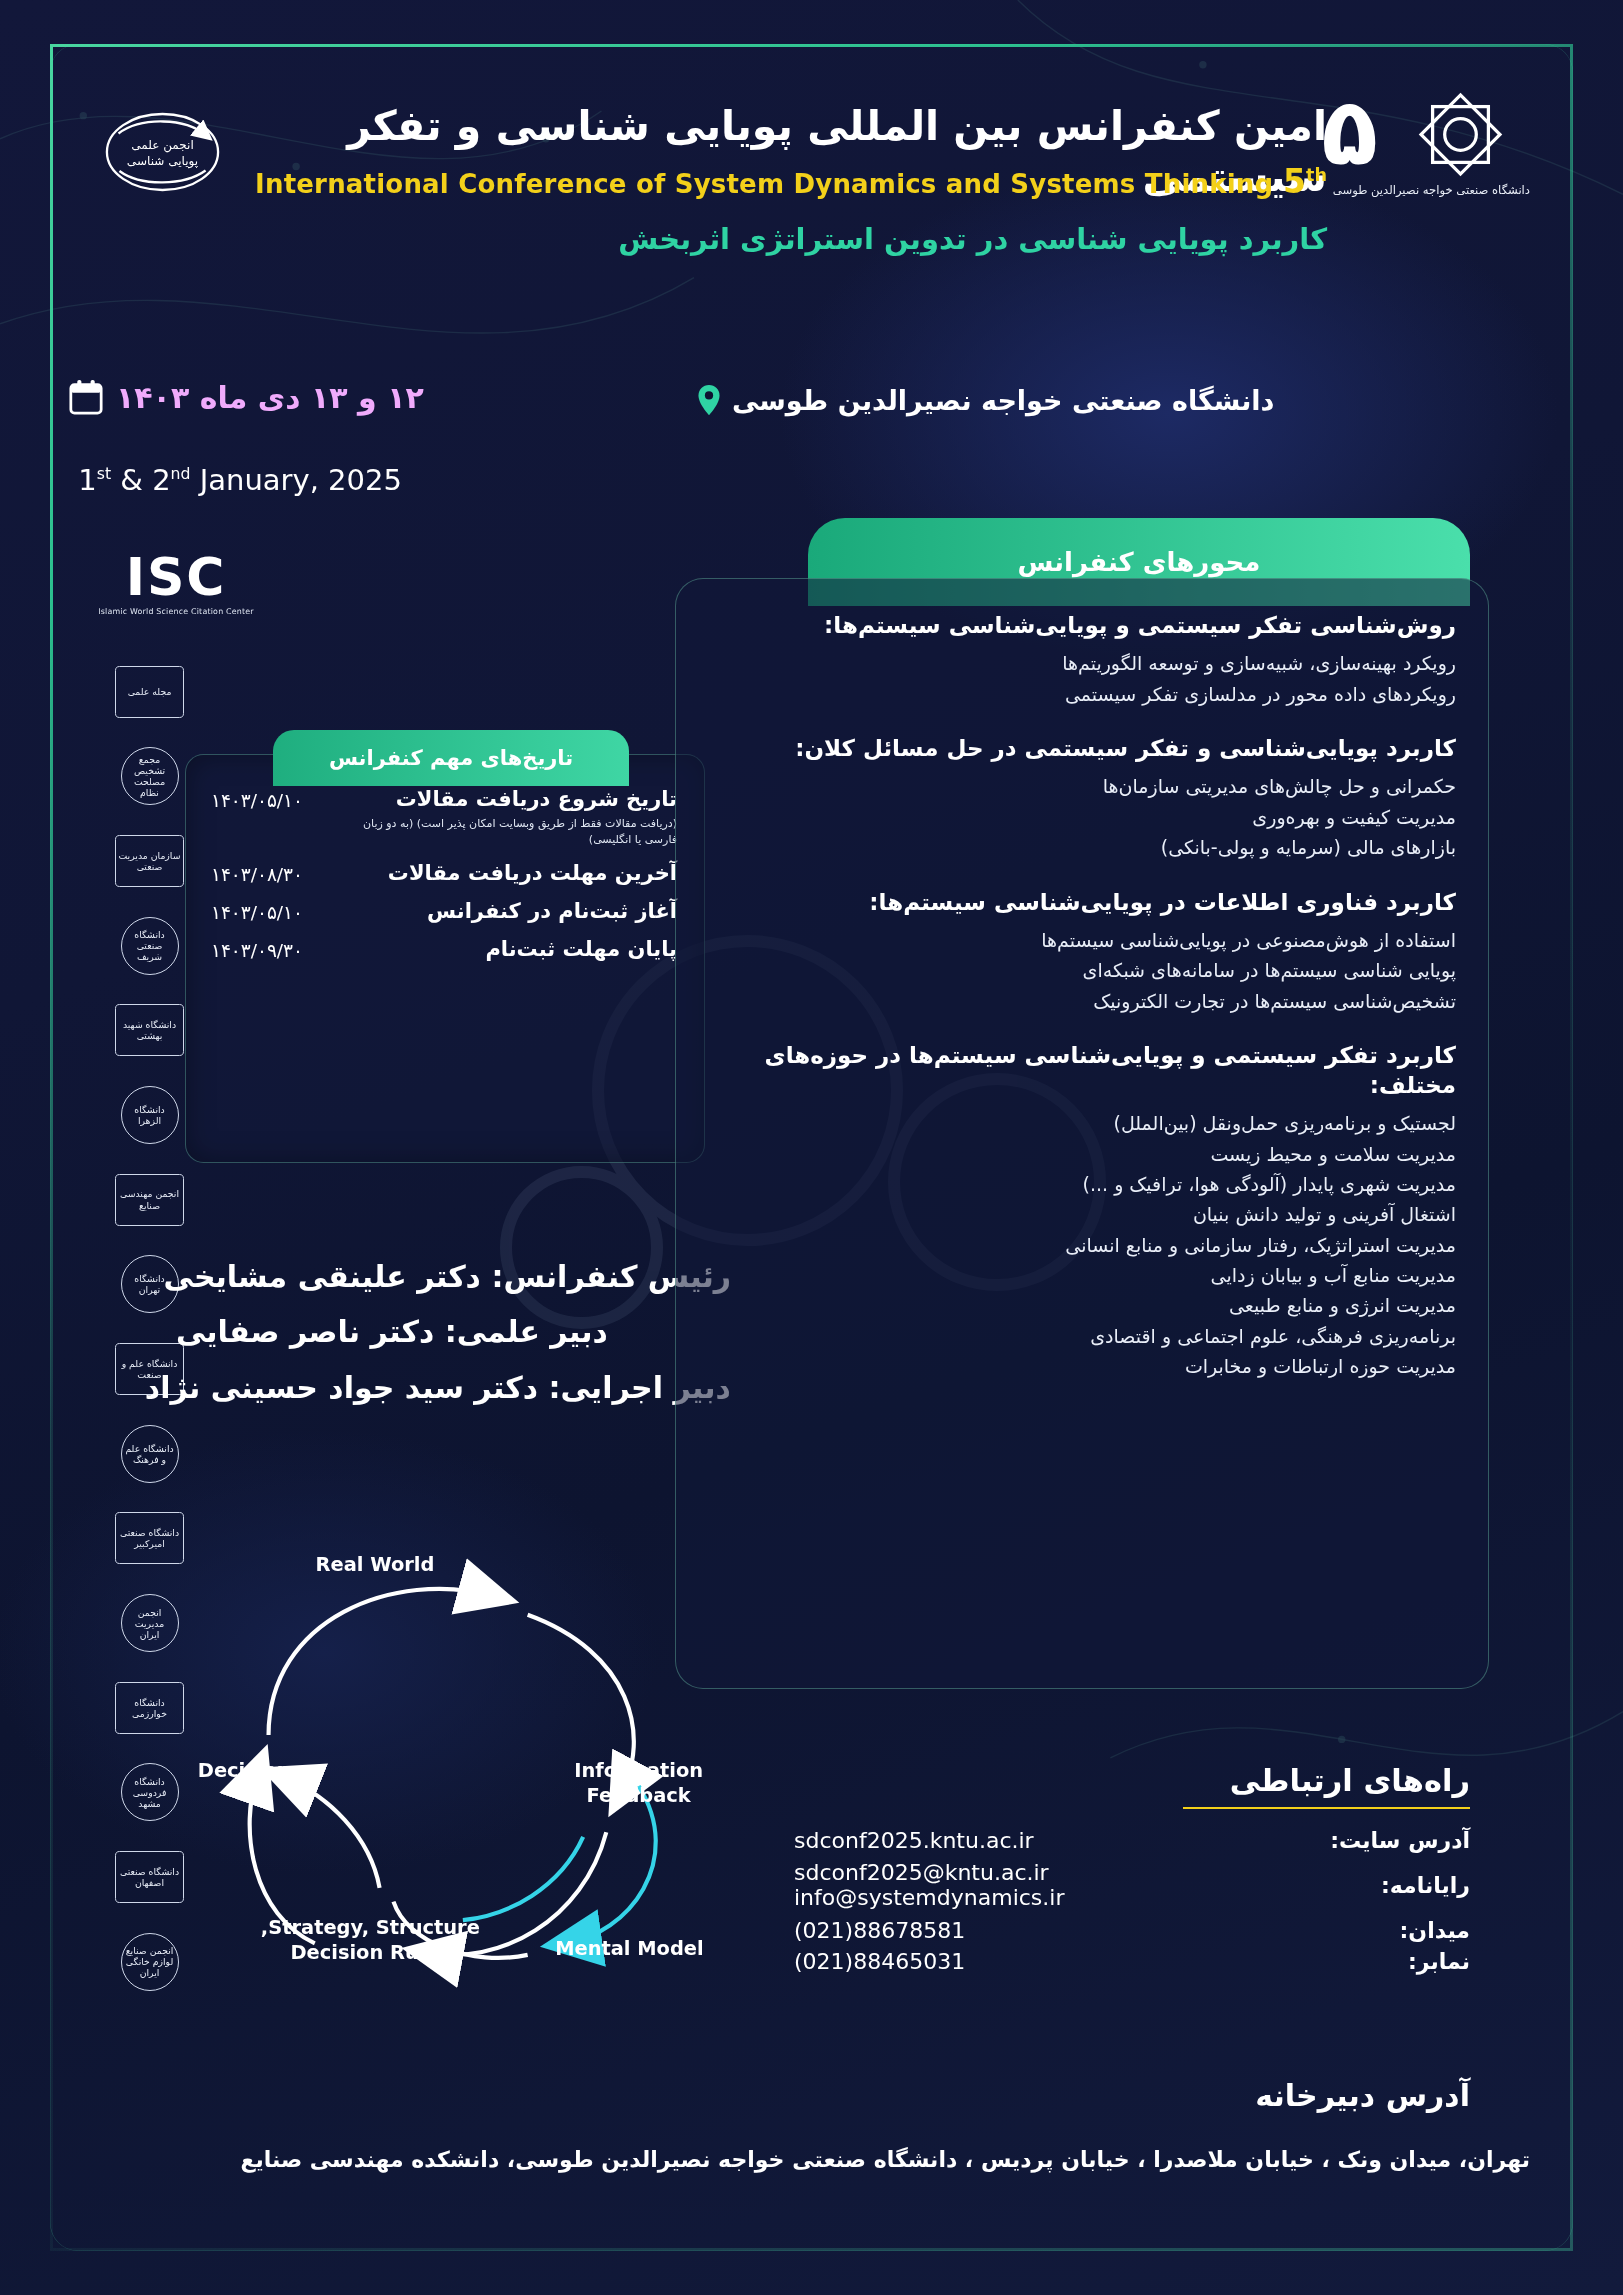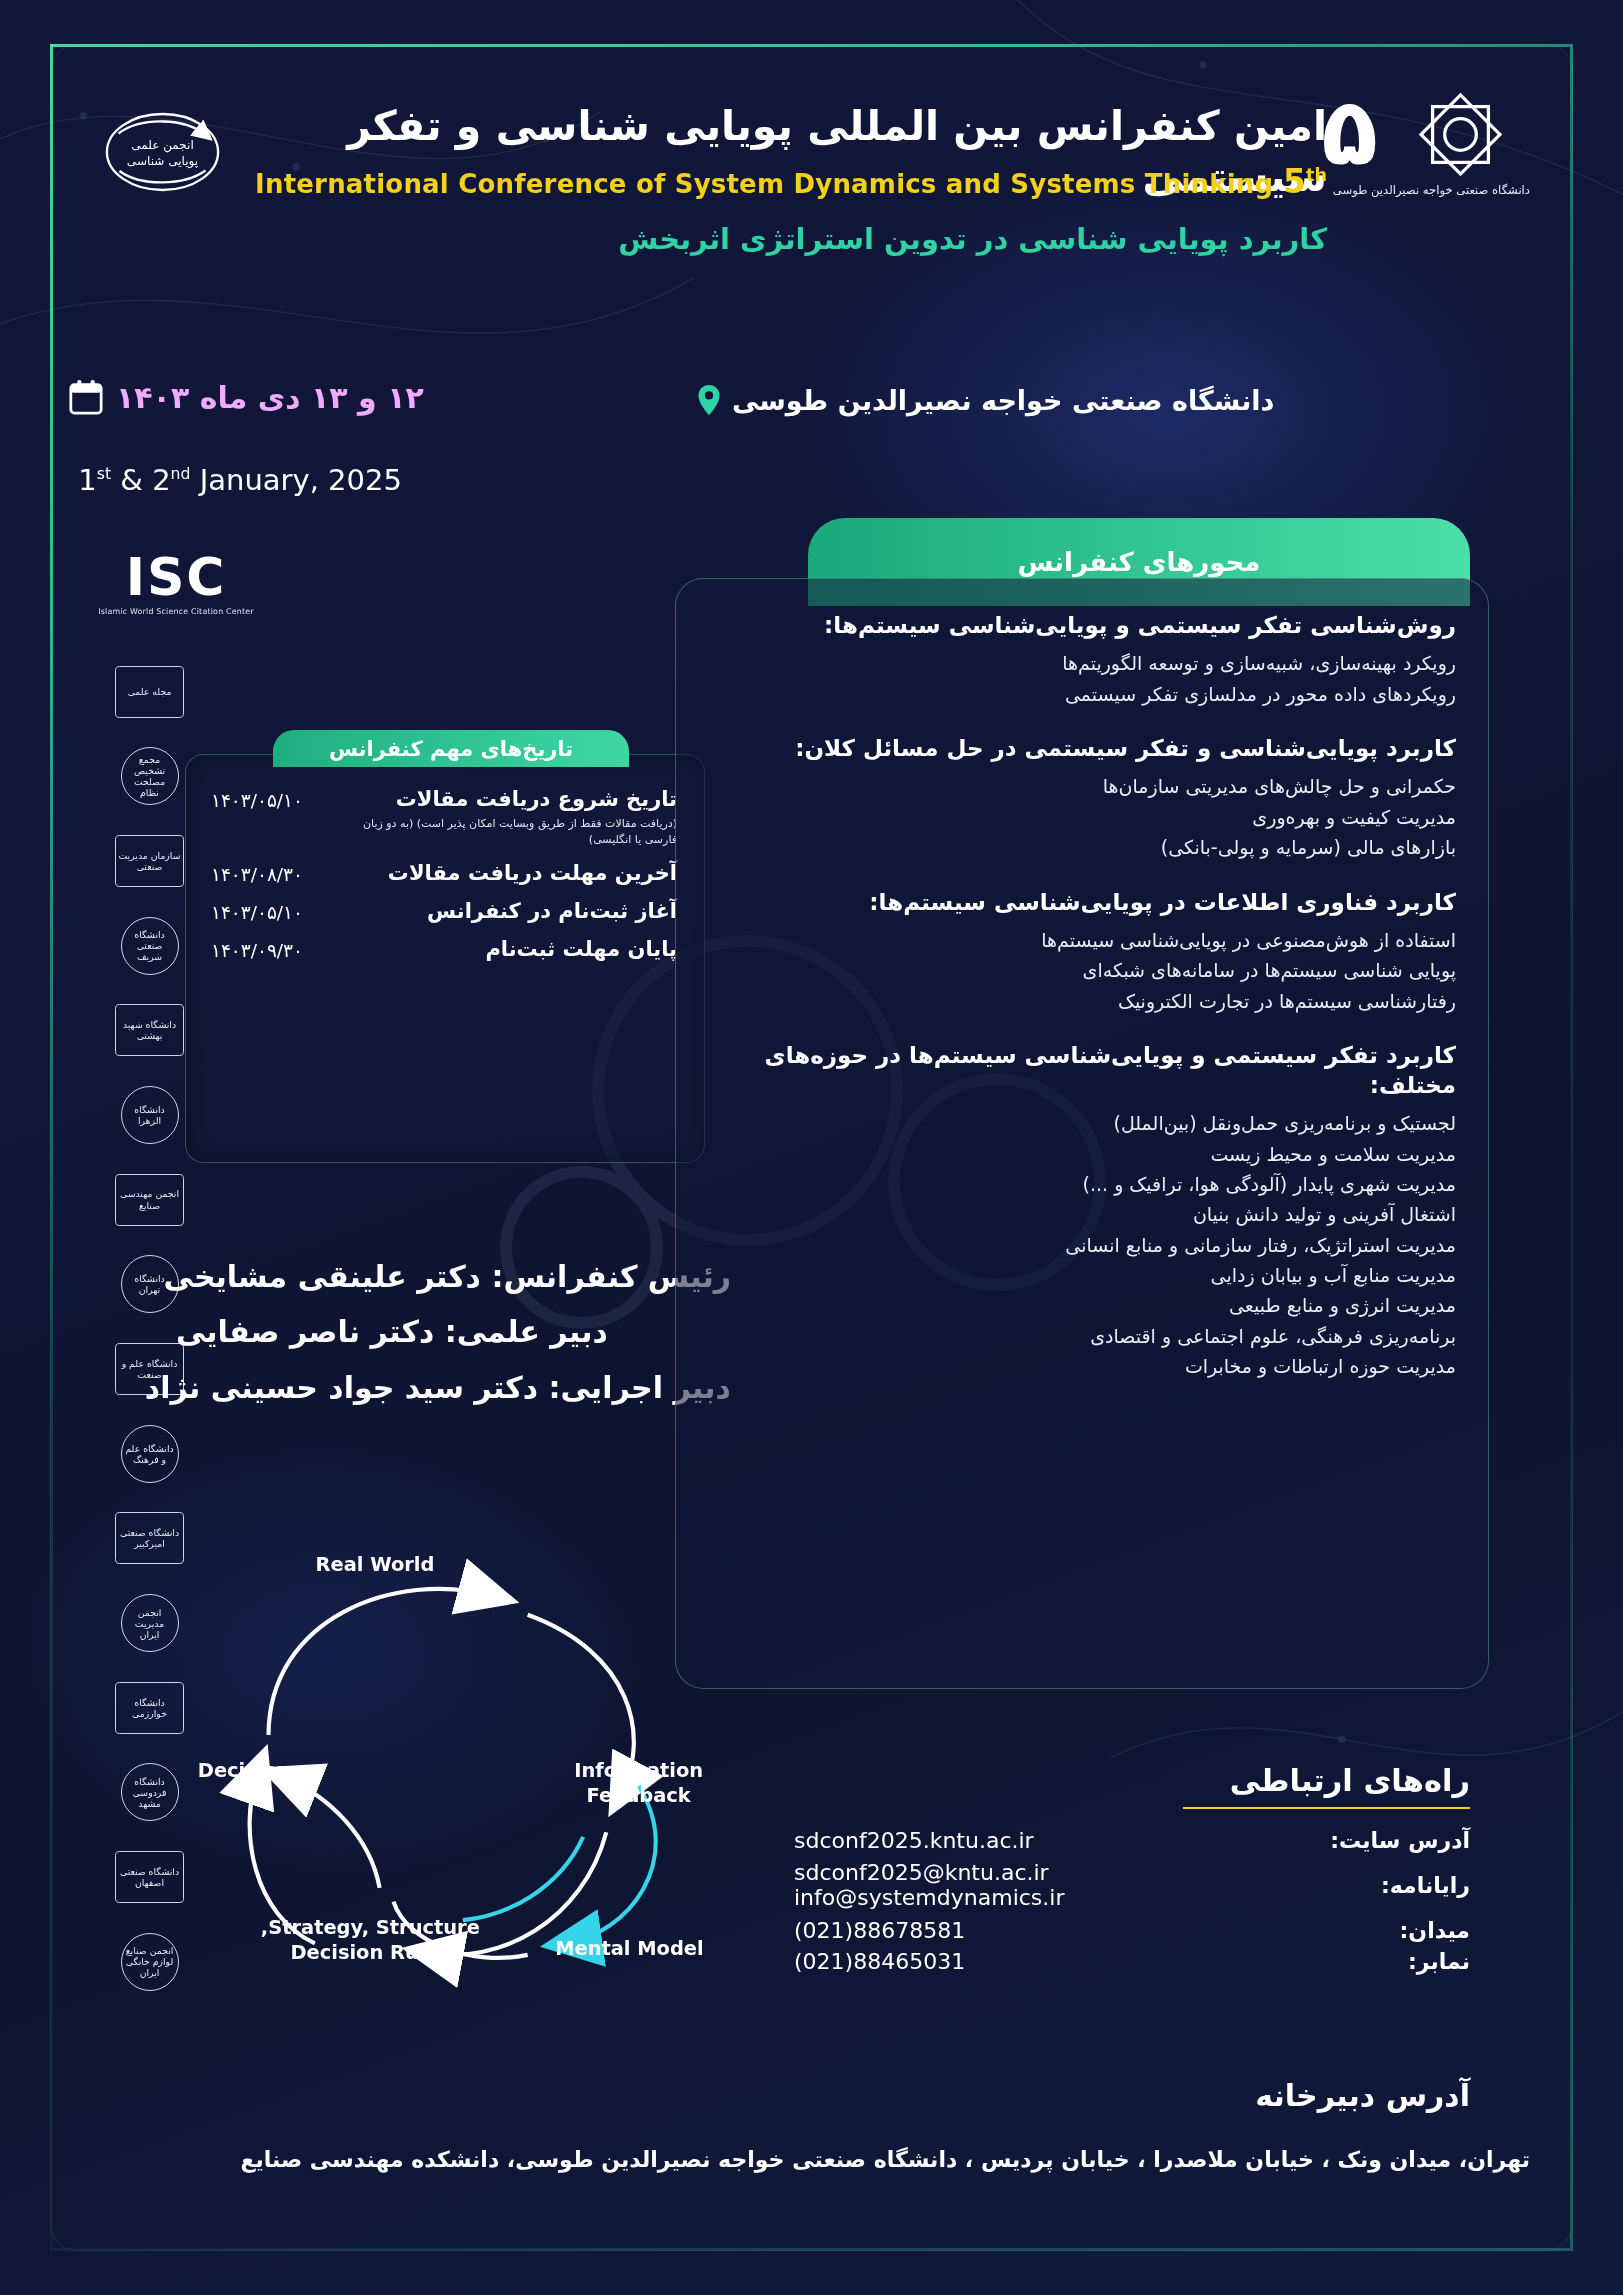--- a/index.html
+++ b/index.html
@@ -140,21 +140,21 @@
 
   
   .dates-card{
     position:absolute;left:185px;top:754px;width:518px;height:407px;
     background:rgba(18,26,58,.55);
     border:1.4px solid rgba(110,200,170,.35);
     border-radius:18.5px;
     box-shadow:0 0 28px rgba(0,0,0,.35) inset;
   }
   .dates-head{
-    position:absolute;left:273px;top:730px;width:356px;height:37px;
+    position:absolute;left:273px;top:730px;width:356px;height:56px;
     background:linear-gradient(90deg,#1fae7f,#3fd6a4);
     border-radius:21px 21px 0 0;
     display:flex;align-items:center;justify-content:center;
     font-size:21px;font-weight:bold;color:#ffffff;direction:rtl;
   }
   .dates-rows{
     position:absolute;left:185px;top:787px;width:518px;direction:rtl;
   }
   .drow{
     display:flex;align-items:flex-start;justify-content:space-between;
@@ -434,21 +434,21 @@
       <div class="topic-item">مدیریت کیفیت و بهره‌وری</div>
       <div class="topic-item">بازارهای مالی (سرمایه و پولی-بانکی)</div>
     </div>
   </div>
 
   <div>
     <div class="topic-title">کاربرد فناوری اطلاعات در پویایی‌شناسی سیستم‌ها:</div>
     <div class="topic-list">
       <div class="topic-item">استفاده از هوش‌مصنوعی در پویایی‌شناسی سیستم‌ها</div>
       <div class="topic-item">پویایی شناسی سیستم‌ها در سامانه‌های شبکه‌ای</div>
-      <div class="topic-item">رفتار‌شناسی سیستم‌ها در تجارت الکترونیک</div>
+      <div class="topic-item">تشخیص‌شناسی سیستم‌ها در تجارت الکترونیک</div>
     </div>
   </div>
 
   <div>
     <div class="topic-title">کاربرد تفکر سیستمی و پویایی‌شناسی سیستم‌ها در حوزه‌های مختلف:</div>
     <div class="topic-list">
       <div class="topic-item">لجستیک و برنامه‌ریزی حمل‌ونقل (بین‌الملل)</div>
       <div class="topic-item">مدیریت سلامت و محیط زیست</div>
       <div class="topic-item">مدیریت شهری پایدار (آلودگی هوا، ترافیک و ...)</div>
       <div class="topic-item">اشتغال آفرینی  و تولید دانش بنیان</div>

